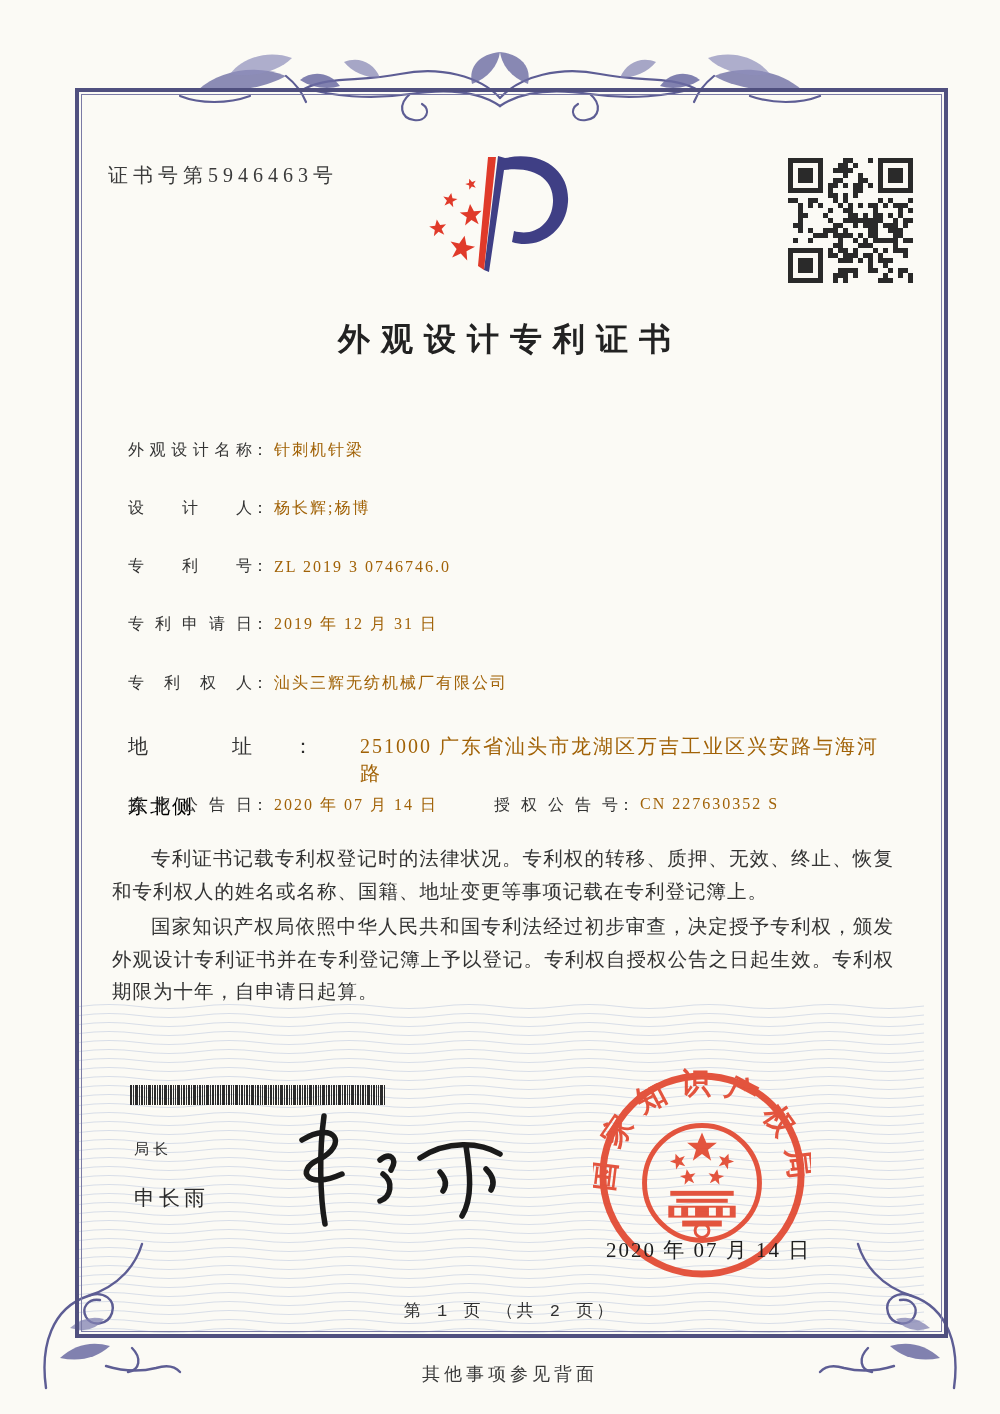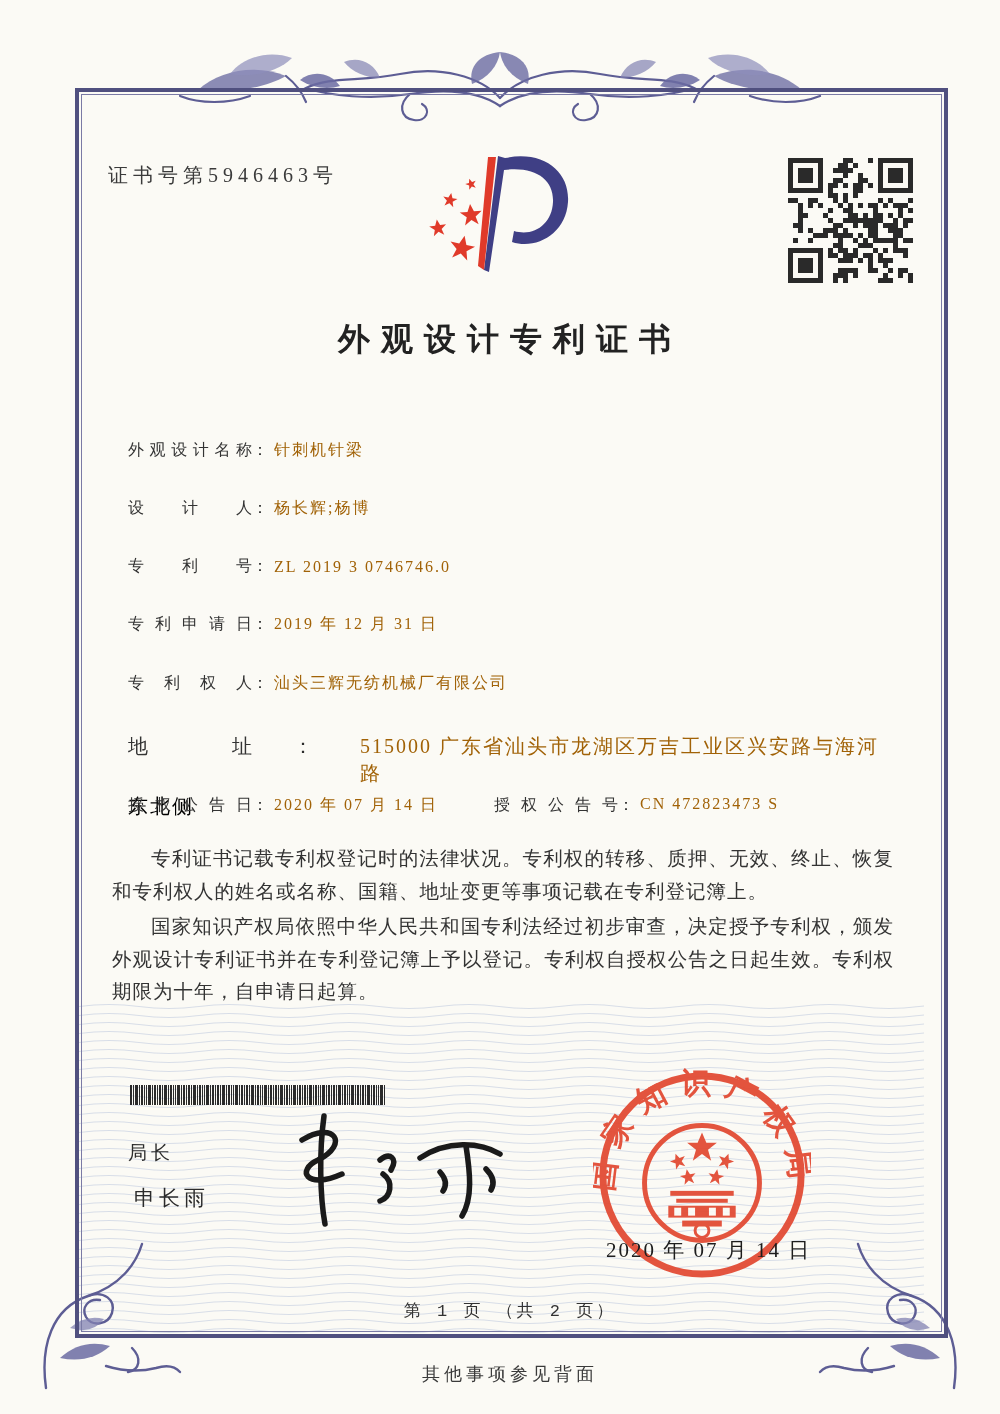--- a/index.html
+++ b/index.html
@@ -40,21 +40,21 @@
   .colon{flex:0 0 auto;}
   .val{margin-left:6px;letter-spacing:2px;color:#a16207;}
   .val2{letter-spacing:2px;color:#000000;margin-top:6px;}
   .row.double .grp2{margin-left:56px;display:flex;}
   
   .paras{left:112px;top:843px;width:782px;font-size:19.5px;line-height:32.5px;
          letter-spacing:1px;text-align:justify;color:#333;z-index:2;}
   .paras p{margin:0 0 3px 0;text-indent:2em;}
   
   .barcode{left:130px;top:1085px;z-index:2;}
-  .signer-title{left:128px;top:1140px;font-size:19px;letter-spacing:4px;z-index:2;}
+  .signer-title{left:134px;top:1140px;font-size:15px;letter-spacing:4px;z-index:2;}
   .signer-name{left:134px;top:1184px;font-size:21px;letter-spacing:4px;z-index:2;}
   .signature{left:262px;top:1102px;z-index:3;}
   .seal{left:593px;top:1066px;z-index:2;}
   .seal-date{left:606px;top:1236px;font-size:21px;letter-spacing:2px;color:#1d1d1d;z-index:4;}
   .page-no{left:0;right:0;top:1299px;text-align:center;font-size:17px;letter-spacing:3px;color:#333;z-index:2;font-family:Liberation Mono, monospace;}
   .back-note{left:0;right:0;top:1362px;text-align:center;font-size:18px;letter-spacing:4px;color:#3a3a3a;}
   .orn{z-index:1;}
 </style>
 </head>
 <body>
@@ -181,32 +181,32 @@
   </div>
   <div class="abs row" style="top:673px">
     <span class="lbl">专利权人</span>
       <span class="colon">：</span>
     <span class="val">汕头三辉无纺机械厂有限公司</span>
   </div>
   <div class="abs" style="top:733px;left:128px;width:760px;font-size:20px;z-index:2">
     <div style="display:flex;gap:41px;">
       <span class="lbl">地址</span>
         <span class="colon">：</span>
-      <span class="val">515000 广东省汕头市龙湖区万吉工业区兴安路与海河路</span>
+      <span class="val">251000 广东省汕头市龙湖区万吉工业区兴安路与海河路</span>
     </div>
     <div class="val2">东北侧</div>
   </div>
   <div class="abs row double" style="top:795px">
     <span class="lbl">授权公告日</span>
       <span class="colon">：</span>
     <span class="val">2020 年 07 月 14 日</span>
     <span class="grp2">
       <span class="lbl">授权公告号</span>
         <span class="colon">：</span>
-      <span class="val">CN 472823473 S</span>
+      <span class="val">CN 227630352 S</span>
     </span>
   </div>
 
   <div class="abs paras">
     <p>专利证书记载专利权登记时的法律状况。专利权的转移、质押、无效、终止、恢复和专利权人的姓名或名称、国籍、地址变更等事项记载在专利登记簿上。</p>
     <p>国家知识产权局依照中华人民共和国专利法经过初步审查，决定授予专利权，颁发外观设计专利证书并在专利登记簿上予以登记。专利权自授权公告之日起生效。专利权期限为十年，自申请日起算。</p>
   </div>
 
   <svg class="abs barcode" width="256" height="20">
     <defs>

